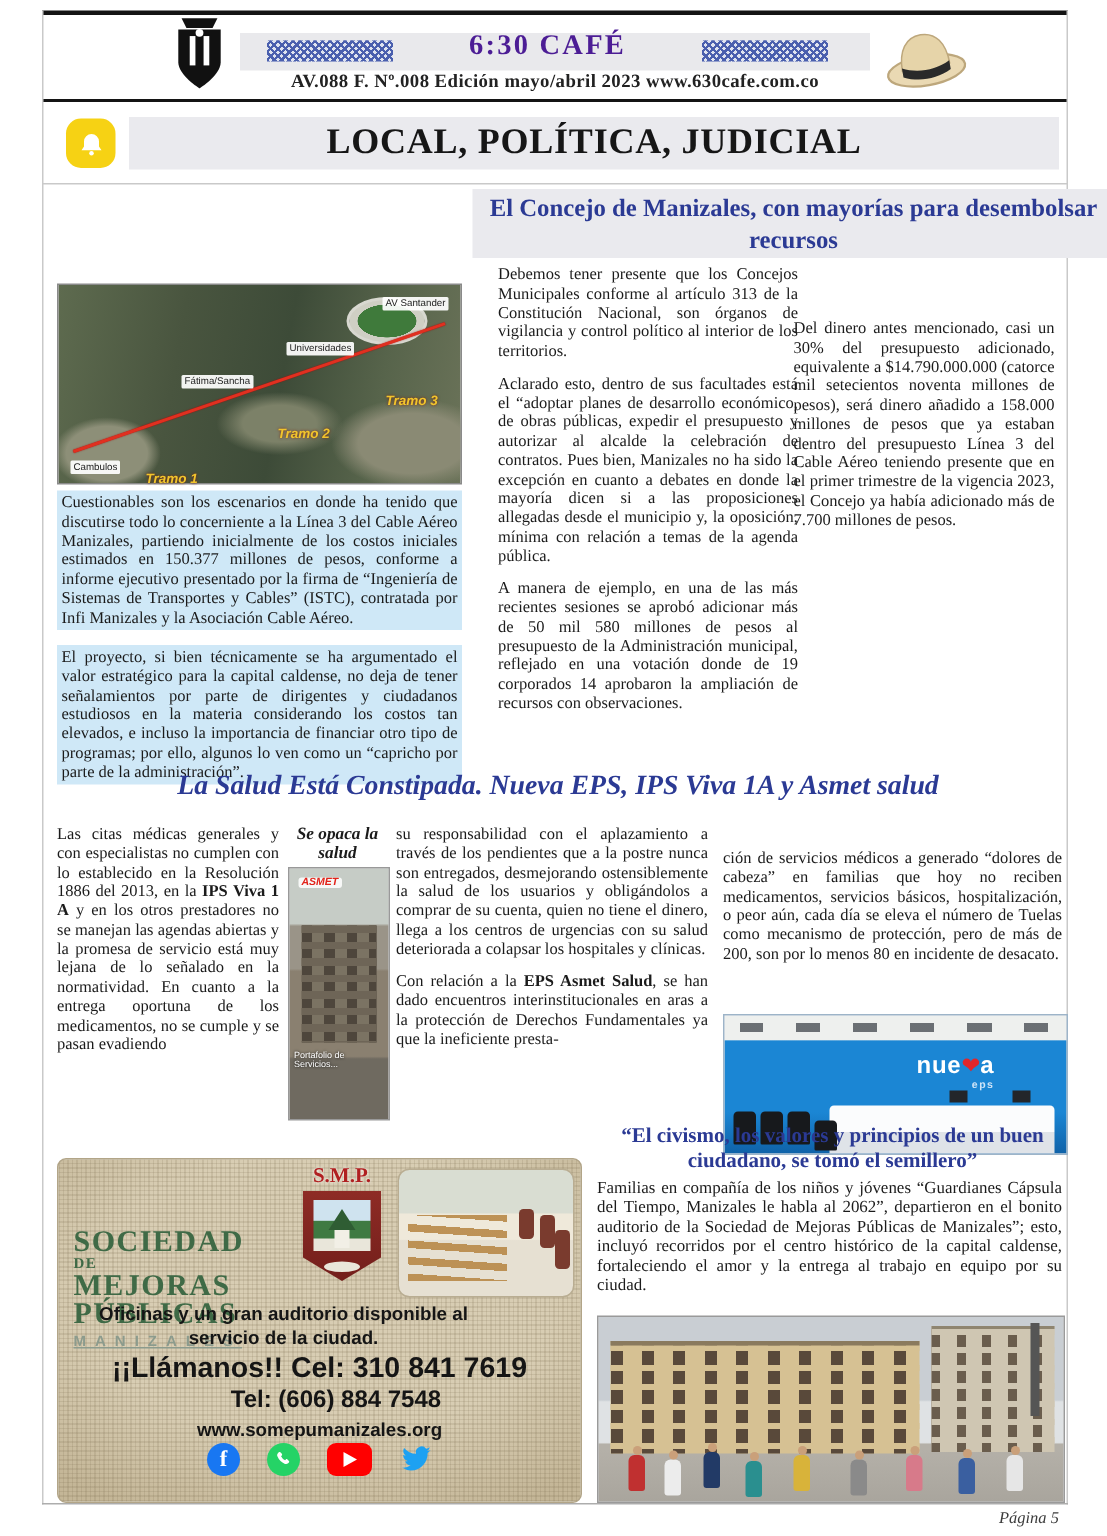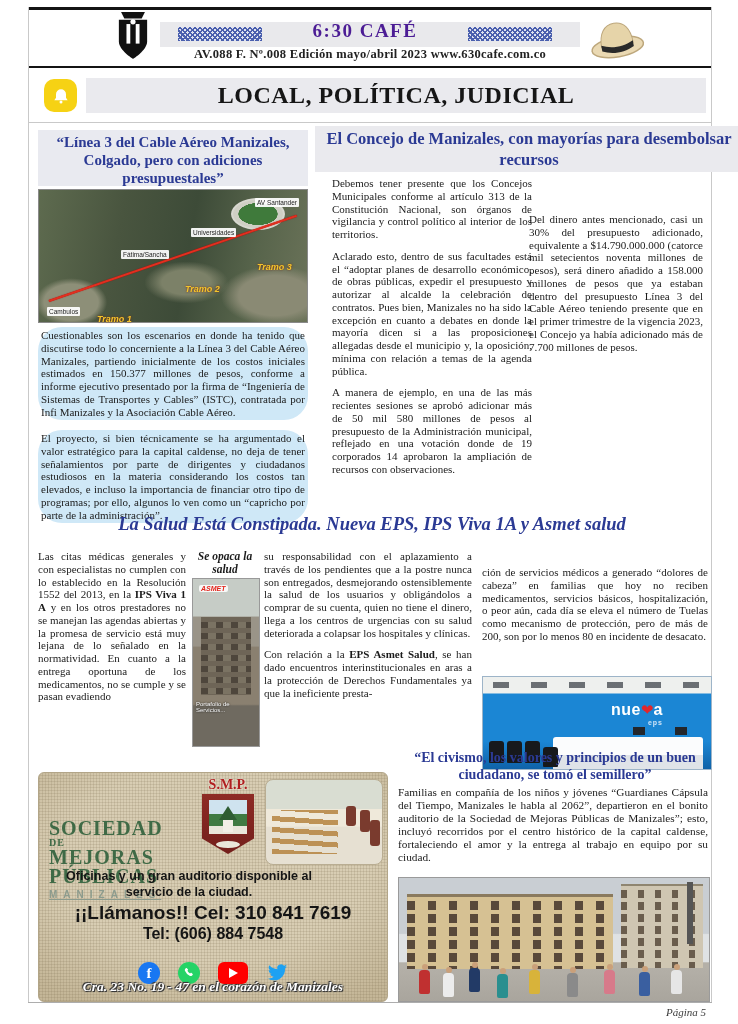--- a/index.html
+++ b/index.html
@@ -7,21 +7,21 @@
         font-family:"Liberation Serif", serif;color:#1b1b1b;}
   .abs{position:absolute;}
   .rule{background:#141414;}
   .grayline{background:#c9c9c9;}
   .band{background:#eaeaee;}
   .blue{color:#2b3a94;}
   .ctr{text-align:center;}
   .just{text-align:justify;text-justify:inter-word;}
   .body-txt{font-size:11px;line-height:1.16;}
   .body-txt p{margin:0 0 9px 0;}
-  .hl{background:#cfe8f7;padding:2px 3px;border-radius:24px;}
+  .hl{background:#cfe8f7;padding:2px 3px;}
   
   .masthead{font-size:19px;font-weight:bold;letter-spacing:1.5px;color:#4c1d95;}
   .edition{font-size:12.5px;font-weight:bold;color:#222;letter-spacing:.3px;}
   .hatch{height:14px;background:
      repeating-linear-gradient(45deg,#4a5fae 0 1.5px,transparent 1.5px 3.5px),
      repeating-linear-gradient(-45deg,#4a5fae 0 1.5px,transparent 1.5px 3.5px),#dfe3ef;}
   .section-title{font-size:24px;font-weight:bold;color:#161616;letter-spacing:.5px;}
   .bell-badge{width:33px;height:33px;border-radius:10px;background:#f6d214;
      display:flex;align-items:center;justify-content:center;}
   
@@ -70,21 +70,21 @@
      text-shadow:0 0 2px #fff;}
   .shield{width:52px;height:60px;background:linear-gradient(#8e2b25,#731f1b);
      clip-path:polygon(0 0,100% 0,100% 74%,50% 100%,0 74%);}
   .shield .inner{position:absolute;left:7px;top:6px;width:38px;height:34px;
      background:linear-gradient(#cfe3ef 0 40%,#3f7a42 41% 75%,#e9e6da 76%);}
   .adphoto{background:linear-gradient(#d9ddd2 0 34%,#efe9da 35% 55%,#e6e0d2 56%);border-radius:8px;border:1px solid #b9ad92;overflow:hidden;}
   .chair-rows{background:repeating-linear-gradient(4deg,#b5833f 0 5px,transparent 5px 11px);opacity:.85;}
   .ad-sans{font-family:"Liberation Sans",sans-serif;color:#151515;}
   .ad-line1{font-size:12.5px;font-weight:bold;line-height:1.25;}
   .ad-phone1{font-size:19px;font-weight:bold;}
-  .ad-phone2{font-size:16px;font-weight:bold;}
+  .ad-phone2{font-size:16px;font-weight:bold;margin-left:11px;}
   .ad-web{font-size:12.5px;font-weight:bold;}
   .ad-addr{font-size:13.5px;font-weight:bold;font-style:italic;color:#fff;
      text-shadow:0 0 2px #3a3a3a,0 0 2px #3a3a3a,1px 1px 0 #3a3a3a,-1px -1px 0 #3a3a3a;}
   .soc{width:22px;height:22px;border-radius:50%;display:inline-flex;align-items:center;justify-content:center;margin:0 7px;vertical-align:middle;}
   
   .civ-photo{background:linear-gradient(#c9ced3 0 45%,#dfe2e4 46% 68%,#b4b0a8 69% 72%,#a9a59d 100%);border:1px solid #9a9a9a;overflow:hidden;}
   .bldg-main{position:absolute;left:8px;top:16px;width:206px;height:72px;background:
      repeating-linear-gradient(#d6c193 0 4px,transparent 4px 13px),
      repeating-linear-gradient(90deg,#59493a 0 8px,transparent 8px 21px),#d6c193;
      border-top:3px solid #8a7a5e;}
@@ -134,21 +134,20 @@
     <svg viewBox="0 0 24 24" width="20" height="20">
         <path d="M12 4a6 6 0 0 0-6 6v4l-2 3h16l-2-3v-4a6 6 0 0 0-6-6z" fill="#fff"></path>
         <circle cx="12" cy="19.3" r="1.8" fill="#fff"></circle>
       </svg>
   </div>
   <div class="abs band ctr" style="left:86px;top:78px;width:620px;height:35px;display:flex;align-items:center;justify-content:center;">
     <span class="section-title">LOCAL, POLÍTICA, JUDICIAL</span>
   </div>
   <div class="abs grayline" style="left:28px;top:122px;width:684px;height:1px;"></div>
 
-  <div class="abs ctr t-cable blue" style="left:38px;top:130px;width:270px;height:53px;background:#e9eaf0;padding-top:3px;">“Línea 3 del Cable Aéreo Manizales, Colgado, pero con adiciones presupuestales”</div>
   <div class="abs map" style="left:38px;top:189px;width:268px;height:132px;">
     <div class="abs stadium" style="left:192px;top:8px;"></div>
     <div class="abs redline" style="left:10px;top:110px;width:262px;transform:rotate(-19deg);"></div>
     <div class="abs chip" style="left:8px;top:117px;">Cambulos</div>
     <div class="abs chip" style="left:82px;top:60px;">Fátima/Sancha</div>
     <div class="abs chip" style="left:152px;top:38px;">Universidades</div>
     <div class="abs chip" style="left:216px;top:8px;">AV Santander</div>
     <div class="abs tramo" style="left:58px;top:92px;">Tramo 1</div>
     <div class="abs tramo" style="left:146px;top:62px;">Tramo 2</div>
     <div class="abs tramo" style="left:218px;top:40px;">Tramo 3</div>
@@ -161,21 +160,21 @@
     <p>Debemos tener presente que los Concejos Municipales conforme al artículo 313 de la Constitución Nacional, son órganos de vigilancia y control político al interior de los territorios.</p>
     <p>Aclarado esto, dentro de sus facultades está el “adoptar planes de desarrollo económico, de obras públicas, expedir el presupuesto y autorizar al alcalde la celebración de contratos. Pues bien, Manizales no ha sido la excepción en cuanto a debates en donde la mayoría dicen si a las proposiciones allegadas desde el municipio y, la oposición, mínima con relación a temas de la agenda pública.</p>
     <p>A manera de ejemplo, en una de las más recientes sesiones se aprobó adicionar más de 50 mil 580 millones de pesos al presupuesto de la Administración municipal, reflejado en una votación donde de 19 corporados 14 aprobaron la ampliación de recursos con observaciones.</p>
   </div>
   <div class="abs body-txt just" style="left:529px;top:177px;width:174px;margin-top:36px;">
     <p>Del dinero antes mencionado, casi un 30% del presupuesto adicionado, equivalente a $14.790.000.000 (catorce mil setecientos noventa millones de pesos), será dinero añadido a 158.000 millones de pesos que ya estaban dentro del presupuesto Línea 3 del Cable Aéreo teniendo presente que en el primer trimestre de la vigencia 2023, el Concejo ya había adicionado más de 7.700 millones de pesos.</p>
   </div>
 
   <div class="abs ctr t-salud blue" style="left:38px;top:514px;width:668px;">La Salud Está Constipada.  Nueva EPS, IPS Viva 1A y Asmet salud</div>
   <div class="abs body-txt just" style="left:38px;top:550px;width:148px;">
-    <span>Las citas médicas generales y con especialistas no cumplen con lo establecido en la Resolución 1552 del 2013, en la </span><b>IPS Viva 1 A</b><span> y en los otros prestadores no se manejan las agendas abiertas y la promesa de servicio está muy lejana de lo señalado en la normatividad. En cuanto a la entrega oportuna de los medicamentos, no se cumple y se pasan evadiendo</span>
+    <span>Las citas médicas generales y con especialistas no cumplen con lo establecido en la Resolución 1886 del 2013, en la </span><b>IPS Viva 1 A</b><span> y en los otros prestadores no se manejan las agendas abiertas y la promesa de servicio está muy lejana de lo señalado en la normatividad. En cuanto a la entrega oportuna de los medicamentos, no se cumple y se pasan evadiendo</span>
   </div>
   <div class="abs ctr cap-salud" style="left:190px;top:550px;width:70px;">Se opaca la salud</div>
   <div class="abs brochure" style="left:192px;top:578px;width:66px;height:167px;">
     <div class="abs" style="left:6px;top:6px;font-family:'Liberation Sans',sans-serif;font-size:7px;font-weight:bold;font-style:italic;color:#e2231a;background:rgba(255,255,255,.85);padding:0 2px;border-radius:2px;">ASMET</div>
     <div class="win"></div>
     <div class="abs" style="left:3px;top:122px;width:60px;font-family:'Liberation Sans',sans-serif;font-size:6px;color:#fff;text-shadow:0 0 2px #000;">Portafolio de Servicios...</div>
     <div class="abs" style="left:0;bottom:0;width:100%;height:18px;background:linear-gradient(90deg,#b univ 0,#b03048 0 25%,#d06878 25% 50%,#c22 50% 75%,#888 75%);"></div>
   </div>
   <div class="abs body-txt just" style="left:264px;top:550px;width:208px;">
     <p>su responsabilidad con el aplazamiento a través de los pendientes que a la postre nunca son entregados, desmejorando ostensiblemente la salud de los usuarios y obligándolos a comprar de su cuenta, quien no tiene el dinero, llega a los centros de urgencias con su salud deteriorada a colapsar los hospitales y clínicas.</p>
@@ -216,39 +215,39 @@
     </div>
     <div class="abs adphoto" style="left:226px;top:6px;width:116px;height:84px;">
       <div class="abs chair-rows" style="left:6px;top:30px;width:66px;height:44px;"></div>
       <div class="abs" style="left:80px;top:26px;width:10px;height:20px;background:#7a3b2e;border-radius:3px;"></div>
       <div class="abs" style="left:94px;top:30px;width:10px;height:22px;background:#7a3b2e;border-radius:3px;"></div>
       <div class="abs" style="left:104px;top:40px;width:10px;height:26px;background:#7a3b2e;border-radius:3px;"></div>
     </div>
     <div class="abs ctr ad-sans ad-line1" style="left:8px;top:96px;width:284px;">Oficinas y un gran auditorio  disponible al servicio de la ciudad.</div>
     <div class="abs ctr ad-sans ad-phone1" style="left:8px;top:129px;width:332px;">¡¡Llámanos!! Cel: 310 841 7619</div>
     <div class="abs ctr ad-sans ad-phone2" style="left:8px;top:152px;width:332px;">Tel: (606) 884 7548</div>
+    <div class="abs ctr ad-sans ad-web" style="left:8px;top:173px;width:332px;">www.somepumanizales.org</div>
     <div class="abs ctr" style="left:8px;top:189px;width:332px;">
       <span class="soc" style="background:#1877f2;">
           <span style="color:#fff;font-family:'Liberation Serif',serif;font-weight:bold;font-size:15px;">f</span>
         </span>
       <span class="soc" style="background:#25d366;">
           <svg viewBox="0 0 24 24" width="14" height="14">
             <path d="M6.6 3.8c.5-.5 1.3-.5 1.8 0l1.7 1.7c.5.5.5 1.3 0 1.8l-.9.9a10 10 0 0 0 4.6 4.6l.9-.9c.5-.5 1.3-.5 1.8 0l1.7 1.7c.5.5.5 1.3 0 1.8l-1 1c-.9.9-2.3 1.1-3.5.6a16 16 0 0 1-8.7-8.7c-.5-1.2-.3-2.6.6-3.5z" fill="#fff"></path>
           </svg>
         </span>
       <span class="soc" style="background:#f00;border-radius:6px;width:30px;">
           <span style="width:0;height:0;border-top:5px solid transparent;border-bottom:5px solid transparent;border-left:9px solid #fff;display:inline-block;"></span>
         </span>
       <span class="soc" style="background:transparent;">
           <svg viewBox="0 0 24 24" width="22" height="22">
             <path d="M23 5c-.8.4-1.6.6-2.5.8A4.3 4.3 0 0 0 22.4 3c-.8.5-1.8.9-2.7 1.1a4.2 4.2 0 0 0-7.3 3.8A12 12 0 0 1 3.7 3.6a4.2 4.2 0 0 0 1.3 5.7c-.7 0-1.4-.2-2-.5v.1c0 2 1.5 3.8 3.4 4.2-.6.2-1.3.2-1.9.1a4.3 4.3 0 0 0 4 3 8.5 8.5 0 0 1-6.3 1.7A12 12 0 0 0 8.6 20c7.9 0 12.2-6.5 12.2-12.2v-.6c.8-.6 1.6-1.4 2.2-2.2z" fill="#1da1f2"></path>
           </svg>
         </span>
     </div>
-    <div class="abs ctr ad-addr" style="left:8px;top:206px;width:332px;">Cra. 23 No. 19 - 47 en el corazón de Manizales</div>
   </div>
 
   <div class="abs ctr t-civismo blue" style="left:398px;top:750px;width:314px;">“El civismo, los valores y principios de un buen ciudadano, se tomó el semillero”</div>
   <div class="abs body-txt just" style="left:398px;top:786px;width:310px;font-size:11.3px;">Familias en compañía de los niños y jóvenes “Guardianes Cápsula del Tiempo, Manizales le habla al 2062”, departieron en el bonito auditorio de la Sociedad de Mejoras Públicas de Manizales”; esto, incluyó recorridos por el centro histórico de la capital caldense, fortaleciendo el amor y la entrega al trabajo en equipo por su ciudad.</div>
   <div class="abs civ-photo" style="left:398px;top:877px;width:310px;height:123px;">
     <div class="bldg-main"></div>
     <div class="bldg-right"></div>
     <div class="abs" style="left:288px;top:4px;width:6px;height:62px;background:#555;"></div>
     <div class="person" style="left:20px;top:92px;background:#c03030;"></div>
     <div class="person" style="left:44px;top:95px;background:#ececec;"></div>

